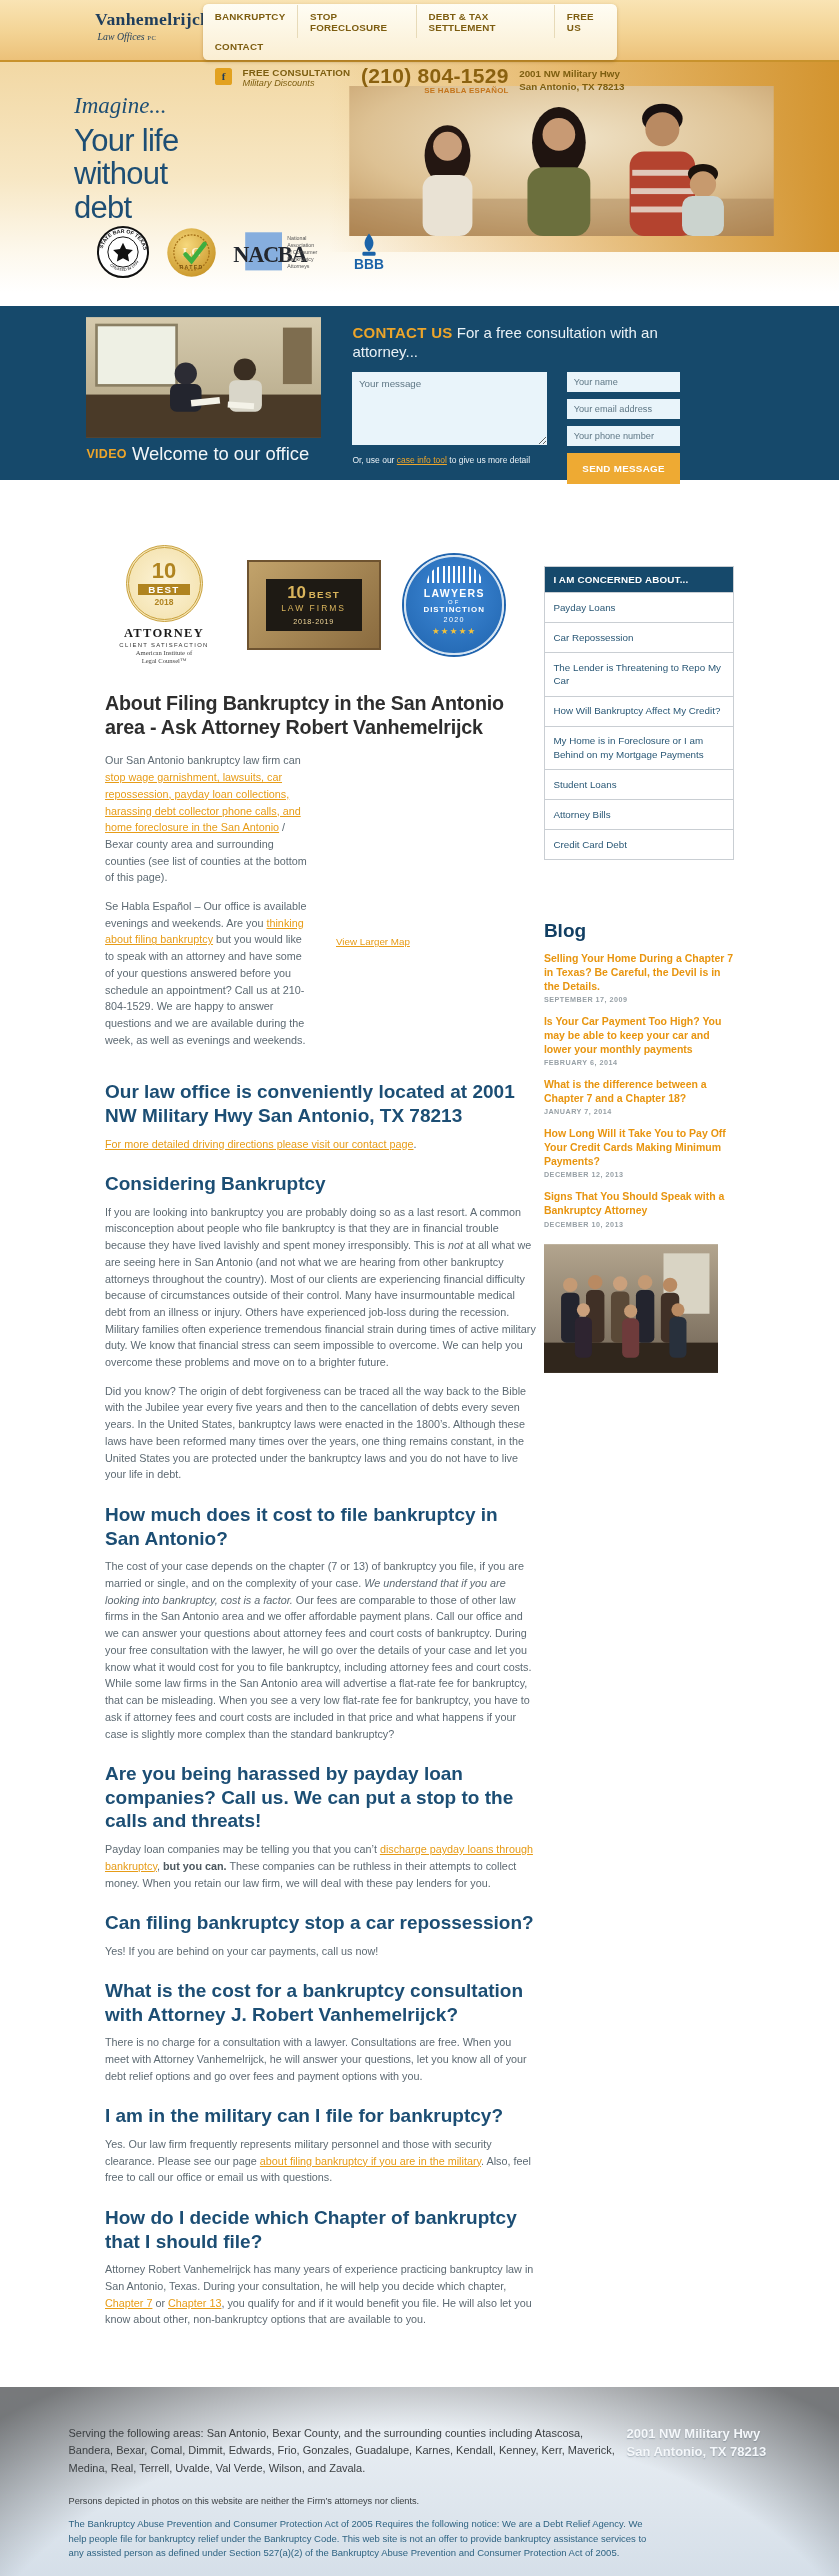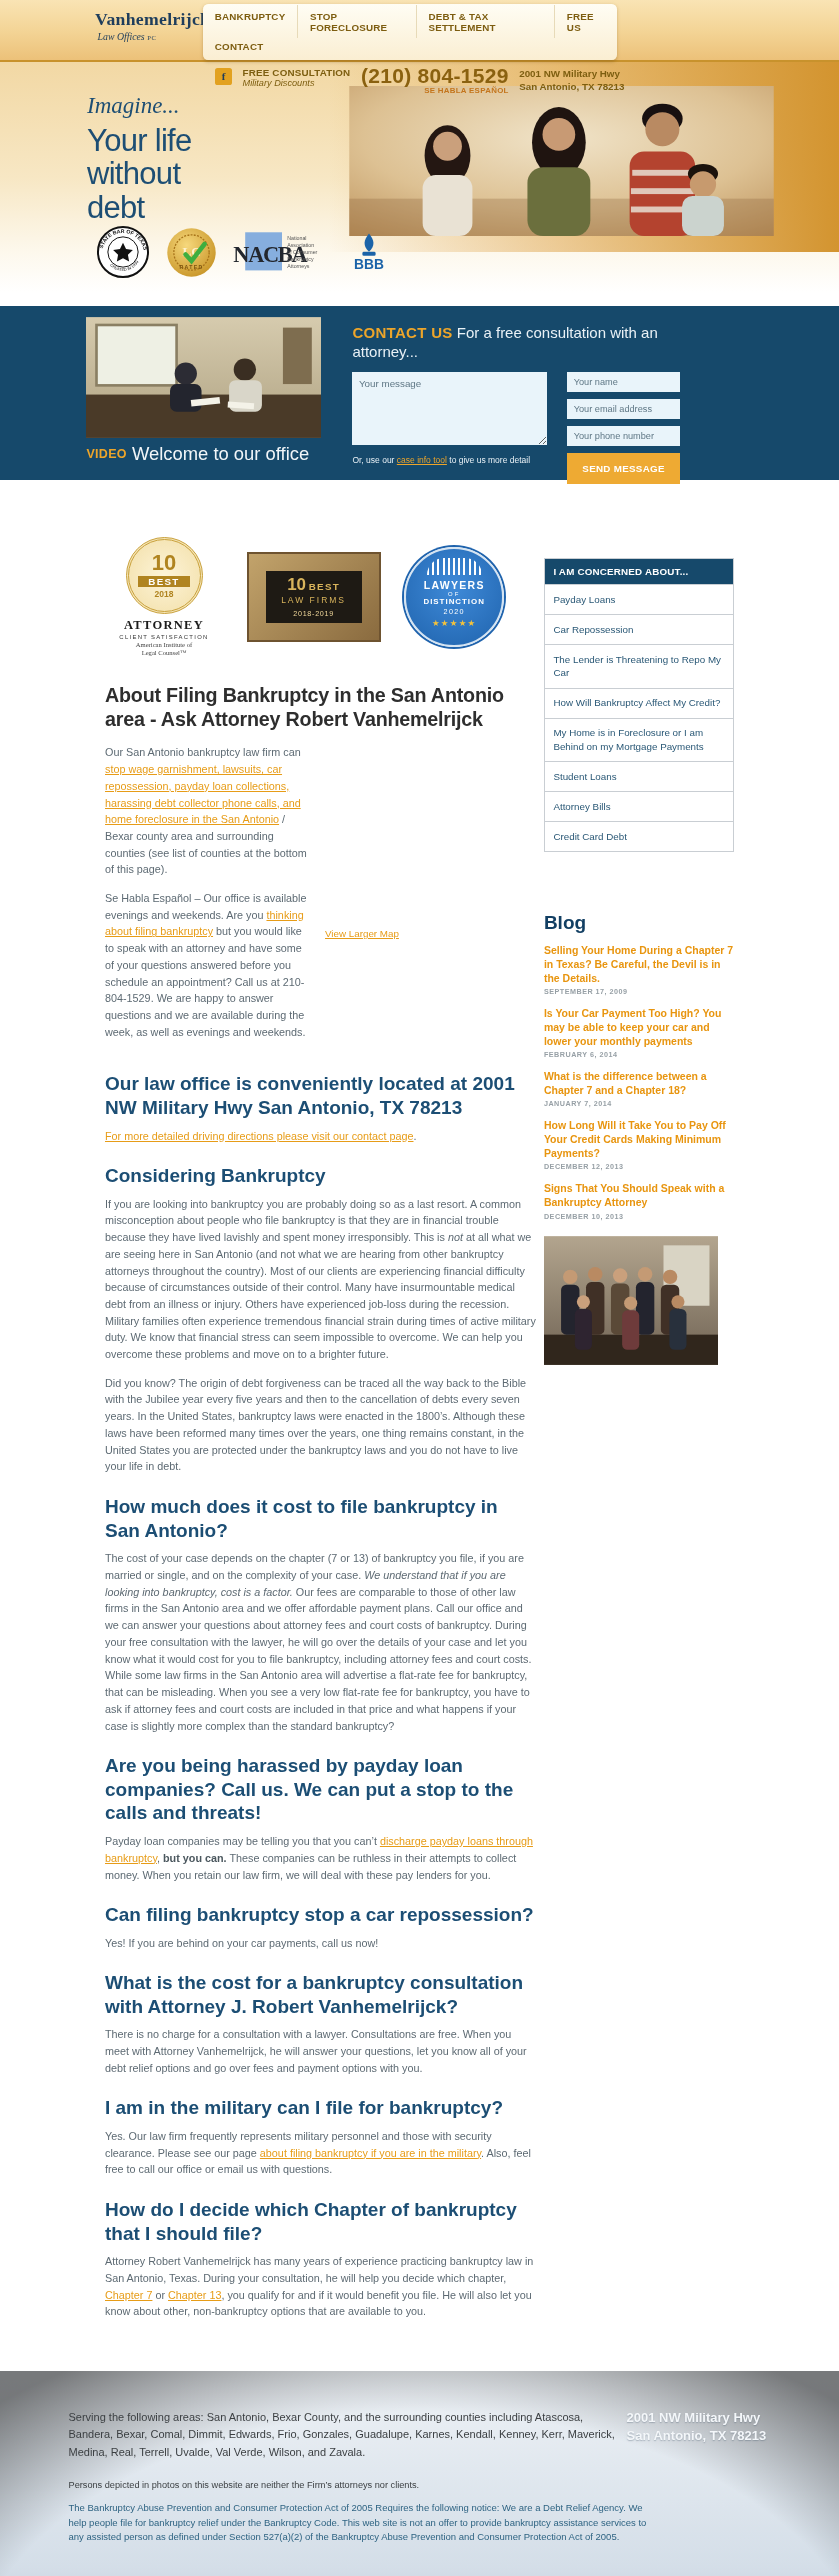--- a/index.html
+++ b/index.html
@@ -32,21 +32,21 @@
     background: linear-gradient(90deg, rgba(217,149,47,0) 0%, rgba(217,149,47,.45) 45%, #d3942f 100%); }
   .consultbar { position: absolute; left: 215px; top: 2.6px; display: flex; align-items: flex-start; gap: 10.5px; z-index: 4; }
   .fb-icon { width: 17px; height: 17px; background: #e2a11f; border-radius: 2.6px; color: #1d3c5a;
     font-weight: bold; text-align: center; line-height: 17px; font-size: 11px; margin-top: 3.3px;
     font-family: "Liberation Serif", serif; }
   .fc-top { font-size: 9.8px; font-weight: bold; color: #7d5e10; letter-spacing: 0.2px; margin-top: 2px; }
   .fc-sub { font-size: 9.2px; font-style: italic; color: #7d5e10; }
   .phone-num { font-size: 21px; font-weight: bold; color: #8a6110; letter-spacing: 0.3px; line-height: 1; }
   .habla { font-size: 7.9px; font-weight: bold; color: #c4751c; text-align: right; letter-spacing: 0.3px; }
   .addr-blk { font-size: 9.8px; font-weight: bold; color: #7d5e10; line-height: 1.35; margin-top: 2px; }
-  .hero-text { position: absolute; left: 87px; top: 31px; z-index: 3; }
+  .hero-text { position: absolute; left: 74px; top: 31px; z-index: 3; }
   .imagine { font-family: "Liberation Serif", serif; font-style: italic; font-size: 23px; color: #1d4e74; margin-bottom: 5.2px; }
   .bigline { font-size: 31px; color: #1d4e74; line-height: 1.07; letter-spacing: -0.7px; }
   .family-photo { position: absolute; left: 349px; top: 23.6px; width: 425px; height: 150px; z-index: 2; }
   .badges { position: absolute; left: 96px; top: 163px; display: flex; align-items: center; gap: 15.7px; z-index: 3; }
 
   
   .contactband { margin-top: 13px; height: 174px; background: #16496b; }
   .cwrap { width: 695px; margin: 0 auto; padding: 10.5px 0 0 14.4px; display: flex; gap: 31px; }
   .video-thumb { width: 235px; height: 121px; display: block; }
   .video-cap { margin-top: 5.9px; }
@@ -62,21 +62,21 @@
   .msg-col textarea::placeholder, .inputs-col input::placeholder { color: #5f7785; opacity: 1; }
   .c-note { margin-top: 7.9px; color: #e9f1f6; font-size: 8.5px; white-space: nowrap; }
   .c-note a { color: #eda52a; text-decoration: underline; }
   .inputs-col { width: 113px; display: flex; flex-direction: column; }
   .inputs-col input { height: 19.7px; background: #e9f4fa; border: none; margin-bottom: 7.2px;
     padding: 0 6.6px; font-size: 9.2px; color: #44606e; font-family: "Liberation Sans", sans-serif; }
   .send-btn { height: 31px; background: #eeaa33; border: none; color: #fff; font-weight: bold;
     font-size: 9.8px; letter-spacing: 0.3px; cursor: pointer; font-family: "Liberation Sans", sans-serif; }
 
   
-  .mwrap { width: 629px; margin: 0 auto; padding: 26px 0 39px; display: flex; gap: 7.9px; }
+  .mwrap { width: 629px; margin: 8px auto; padding: 26px 0 39px; display: flex; gap: 7.9px; }
   article { width: 431px; }
   aside { width: 190px; }
 
   .awards-row { display: flex; align-items: center; gap: 23.6px; margin: 23.6px 0 3.9px; height: 134px; }
   .award-emblem { width: 118px; text-align: center; }
   .em-circle { width: 77px; height: 77px; margin: 0 auto 3.9px; border-radius: 50%;
     border: 3.9px double #c9a13c; background: radial-gradient(#fdf4d8, #f2dfa8);
     display: flex; flex-direction: column; justify-content: center; }
   .em-ten { font-size: 22px; font-weight: bold; color: #b08420; line-height: 1; }
   .em-best { font-size: 9.8px; font-weight: bold; color: #fff; background: #b08420; margin: 2px 9.2px; letter-spacing: 1.3px; }
@@ -103,21 +103,21 @@
   .lod-year { font-size: 7.2px; margin-top: 1.3px; letter-spacing: 1.3px; }
   .lod-stars { color: #f5c33b; font-size: 8.5px; letter-spacing: 1.3px; margin-top: 2px; }
 
   article h1 { font-size: 19.7px; color: #2e2e2e; line-height: 1.22; margin: 19.7px 0 13px; letter-spacing: -0.2px; }
   article h2 { color: #1c4e74; font-size: 19px; line-height: 1.25; margin: 19.7px 0 7.9px; }
   article p { color: #5d6a73; font-size: 10.8px; line-height: 1.55; margin: 0 0 11.8px; }
   article p strong { color: #4c585f; }
   .tlink { color: #e79c17; text-decoration: underline; }
   .narrow { width: 202px; }
   .map-float { float: right; width: 216px; height: 205px; position: relative; background: #fff; }
-  .maplink { position: absolute; left: 5px; bottom: 10.5px; font-size: 9.8px; }
+  .maplink { position: absolute; left: 16px; bottom: 10.5px; font-size: 9.8px; }
 
   
   .concerned { border: 0.7px solid #c9ced3; margin-top: 52px; }
   .concerned-header { background: #16496b; color: #fff; font-size: 9.8px; font-weight: bold;
     padding: 7.2px 8.5px; letter-spacing: 0.2px; }
   .concerned-item { display: block; padding: 7.9px 8.5px; font-size: 9.8px; color: #2a5876;
     text-decoration: none; border-top: 0.7px solid #c9ced3; line-height: 1.35; background: #fff; }
   .blog { margin-top: 60px; }
   .blog h3 { color: #123f63; font-size: 19px; margin-bottom: 10.5px; }
   .post-title { display: block; color: #e8950f; font-weight: bold; font-size: 10.5px; line-height: 1.3;

